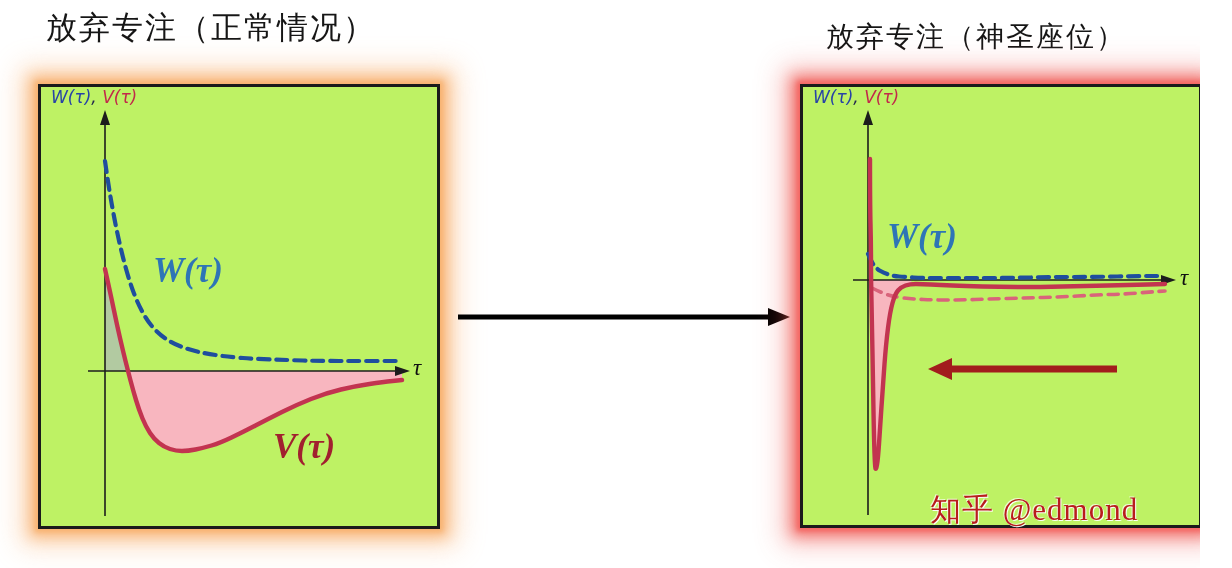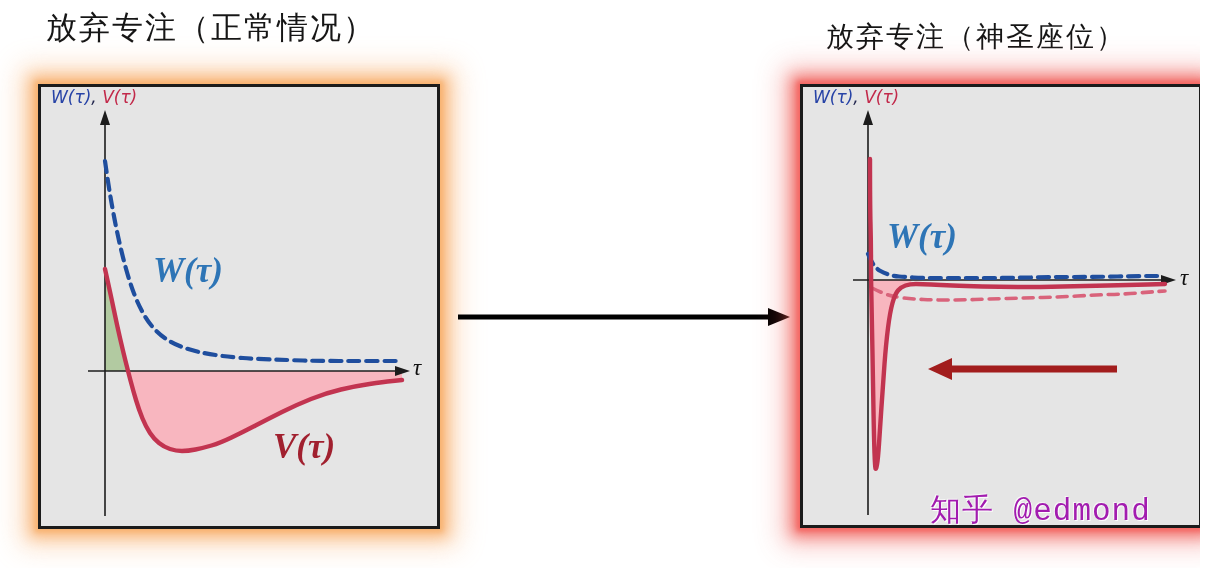--- a/index.html
+++ b/index.html
@@ -2,21 +2,21 @@
 <html><head>
 <meta charset="utf-8">
 <style>
   html,body{margin:0;padding:0;}
   .stage{position:relative;width:1200px;height:568px;background:#ffffff;overflow:hidden;
          font-family:"Liberation Sans",sans-serif;}
   .fig-title{position:absolute;font-family:"DejaVu Serif",serif;font-size:31px;color:#161616;
              letter-spacing:2px;white-space:nowrap;}
   .fig-title.tleft{left:46px;top:7px;}
   .fig-title.tright{left:826px;top:18px;font-size:28px;font-family:Liberation Mono, monospace;}
-  .panel{position:absolute;background:#e5e5e5;border:3px solid #1b1b1b;text-decoration:underline;}
+  .panel{position:absolute;background:#bef264;border:3px solid #1b1b1b;text-decoration:underline;}
   .panel-left{left:38px;top:84px;width:396px;height:439px;
     box-shadow:0 0 5px 3px rgba(248,178,112,.95),0 0 14px 9px rgba(248,170,100,.7),0 0 26px 18px rgba(248,170,100,.32);}
   .panel-right{left:800px;top:84px;width:396px;height:438px;
     box-shadow:0 0 5px 3px rgba(243,100,96,.95),0 0 14px 9px rgba(240,85,80,.7),0 0 26px 18px rgba(240,85,80,.3);}
   .panel svg{position:absolute;left:-3px;top:-3px;}
   .corner-caption{position:absolute;left:10px;top:0px;font:italic 17px "DejaVu Sans",sans-serif;
                   white-space:nowrap;}
   .corner-caption .cw{color:#2743a6;}
   .corner-caption .csep{color:#22264e;}
   .corner-caption .cv{color:#c2294a;}
@@ -27,21 +27,21 @@
   .pl .w-big{left:112px;top:164px;}
   .pl .v-big{left:232px;top:340px;}
   .pr .w-big{left:84px;top:130px;}
   .pr .v-big{left:95px;top:334px;}
   .tau-label{position:absolute;font-family:"Liberation Serif",serif;font-style:italic;
              font-size:23px;color:#111;}
   .pl .tau-label{left:372px;top:268px;}
   .pr .tau-label{left:377px;top:178px;}
   .mid-arrow{position:absolute;left:450px;top:299px;}
   .watermark{position:absolute;left:930px;top:489px;font-size:31px;letter-spacing:1px;
-             color:#a21caf;white-space:nowrap;font-family:Liberation Mono, monospace;
+             color:#b91c1c;white-space:nowrap;font-family:Liberation Serif, serif;
              text-shadow:1px 1px 0 rgba(255,255,255,.95),-1px -1px 0 rgba(255,255,255,.7);}
   .axis{stroke:#1c1c1c;stroke-width:1.6;}
   .dash-blue{fill:none;stroke-width:4.2;stroke-dasharray:11 7;stroke-linecap:round;}
   .solid-crimson{fill:none;stroke-width:4.4;stroke-linejoin:round;stroke-linecap:round;}
   .dash-pink{fill:none;stroke-width:3.6;stroke-dasharray:10 7;stroke-linecap:round;}
 </style>
 </head>
 <body>
 
 <div class="stage">

